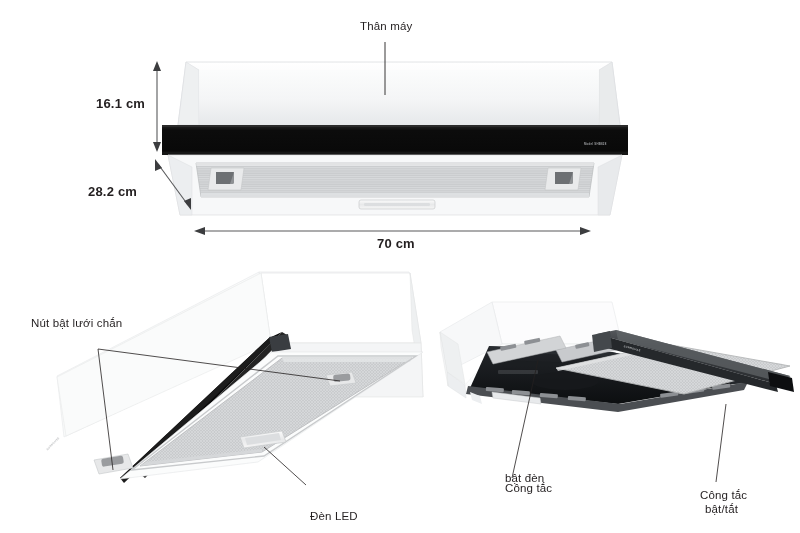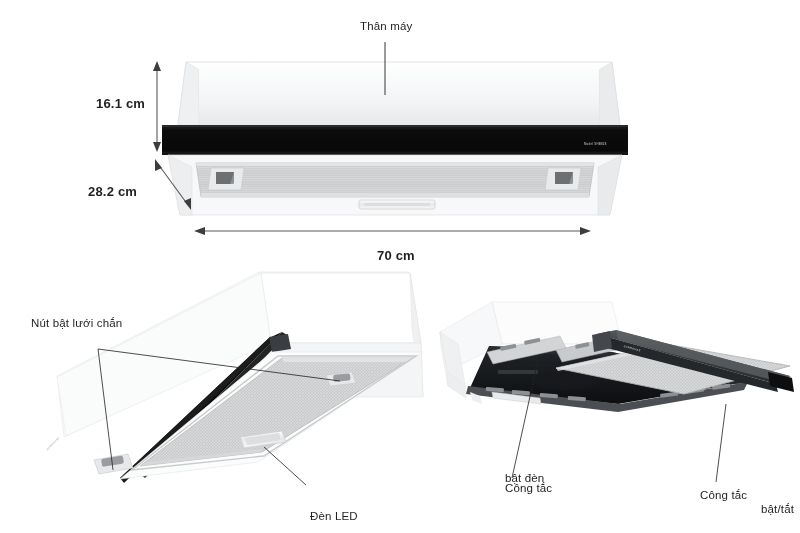--- a/index.html
+++ b/index.html
@@ -262,34 +262,34 @@
       <line x1="726" y1="404" x2="716" y2="482" stroke="#231f20" stroke-width="0.8"></line>
     </g>
   </svg>
 
   <div class="lbl" style="left:360px;top:20px;">Thân máy</div>
 
   <div class="dim" style="left:96px;top:96px;">16.1 cm</div>
 
   <div class="dim" style="left:88px;top:184px;">28.2 cm</div>
 
-  <div class="dim" style="left:377px;top:248px;">70 cm</div>
+  <div class="dim" style="left:377px;top:236px;">70 cm</div>
 
   <div class="lbl" style="left:31px;top:317px;text-align:right;">Nút bật lưới chắn</div>
 
   <div class="lbl" style="left:310px;top:510px;">Đèn LED</div>
 
   <div>
     <div class="lbl" style="left:505px;top:482px;">Công tắc</div>
     <div class="lbl" style="left:505px;top:472px;">bật đèn</div>
   </div>
 
   <div>
     <div class="lbl" style="left:700px;top:489px;">Công tắc</div>
-    <div class="lbl" style="left:728px;top:503px;padding-left:33px;">bật/tắt</div>
+    <div class="lbl" style="left:672px;top:503px;padding-left:33px;">bật/tắt</div>
   </div>
 
   <div class="modeltxt" style="left:584px;top:142px;">Model SHB828</div>
 
   <div class="brandtxt" style="left:46px;top:449px;transform:rotate(-45deg);transform-origin:left top;">SUNHOUSE</div>
 
   <div class="brandtxt" style="left:624px;top:345px;transform:rotate(15deg);transform-origin:left top;">SUNHOUSE</div>
 
 </div>
 

